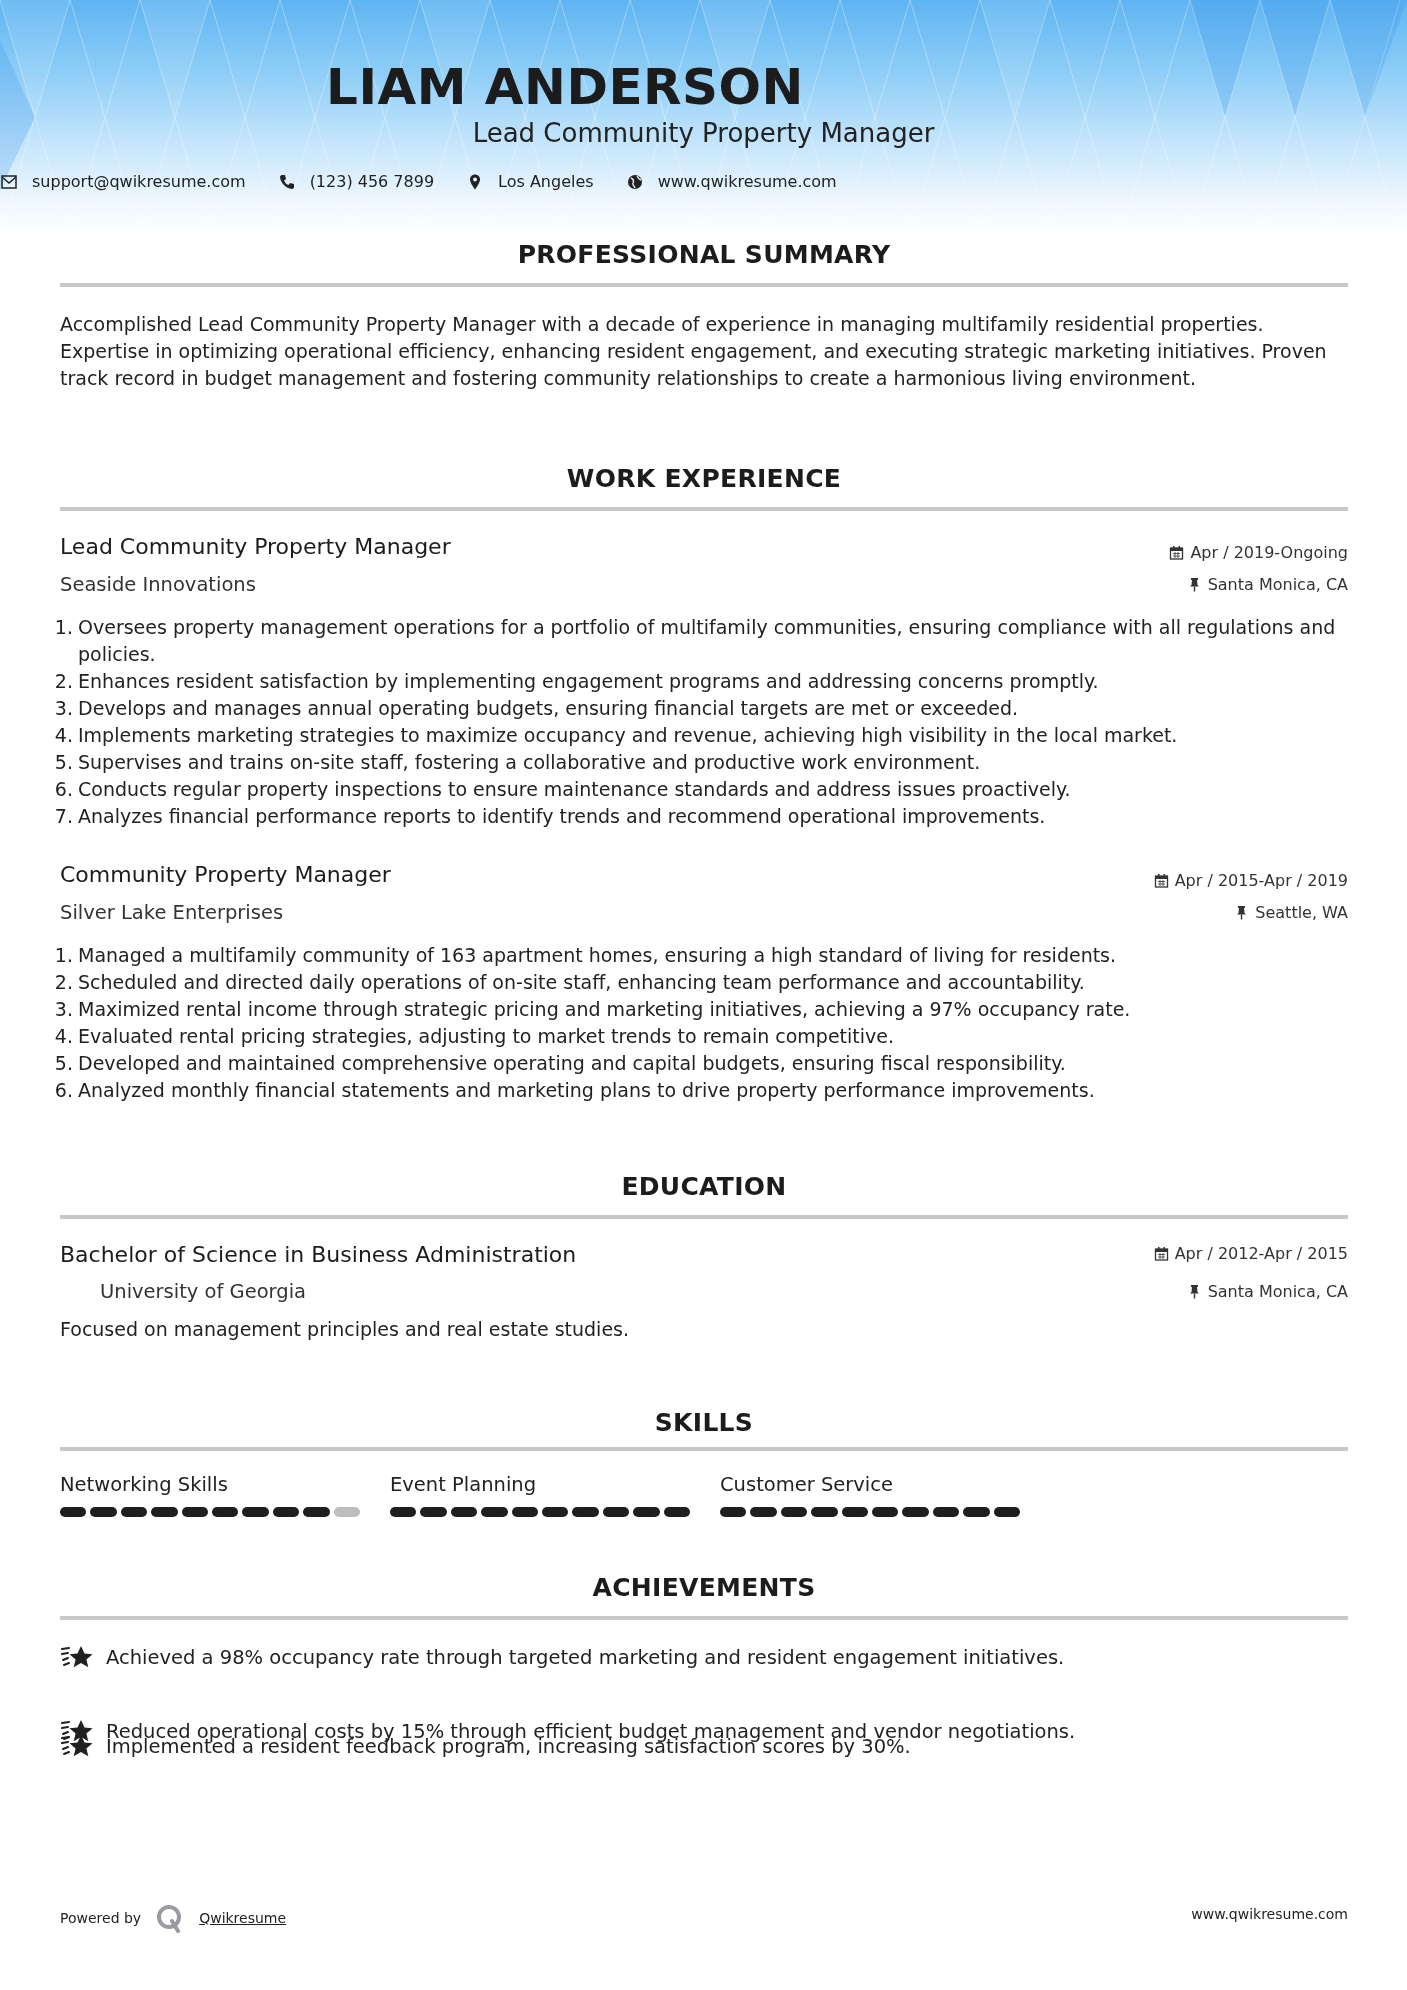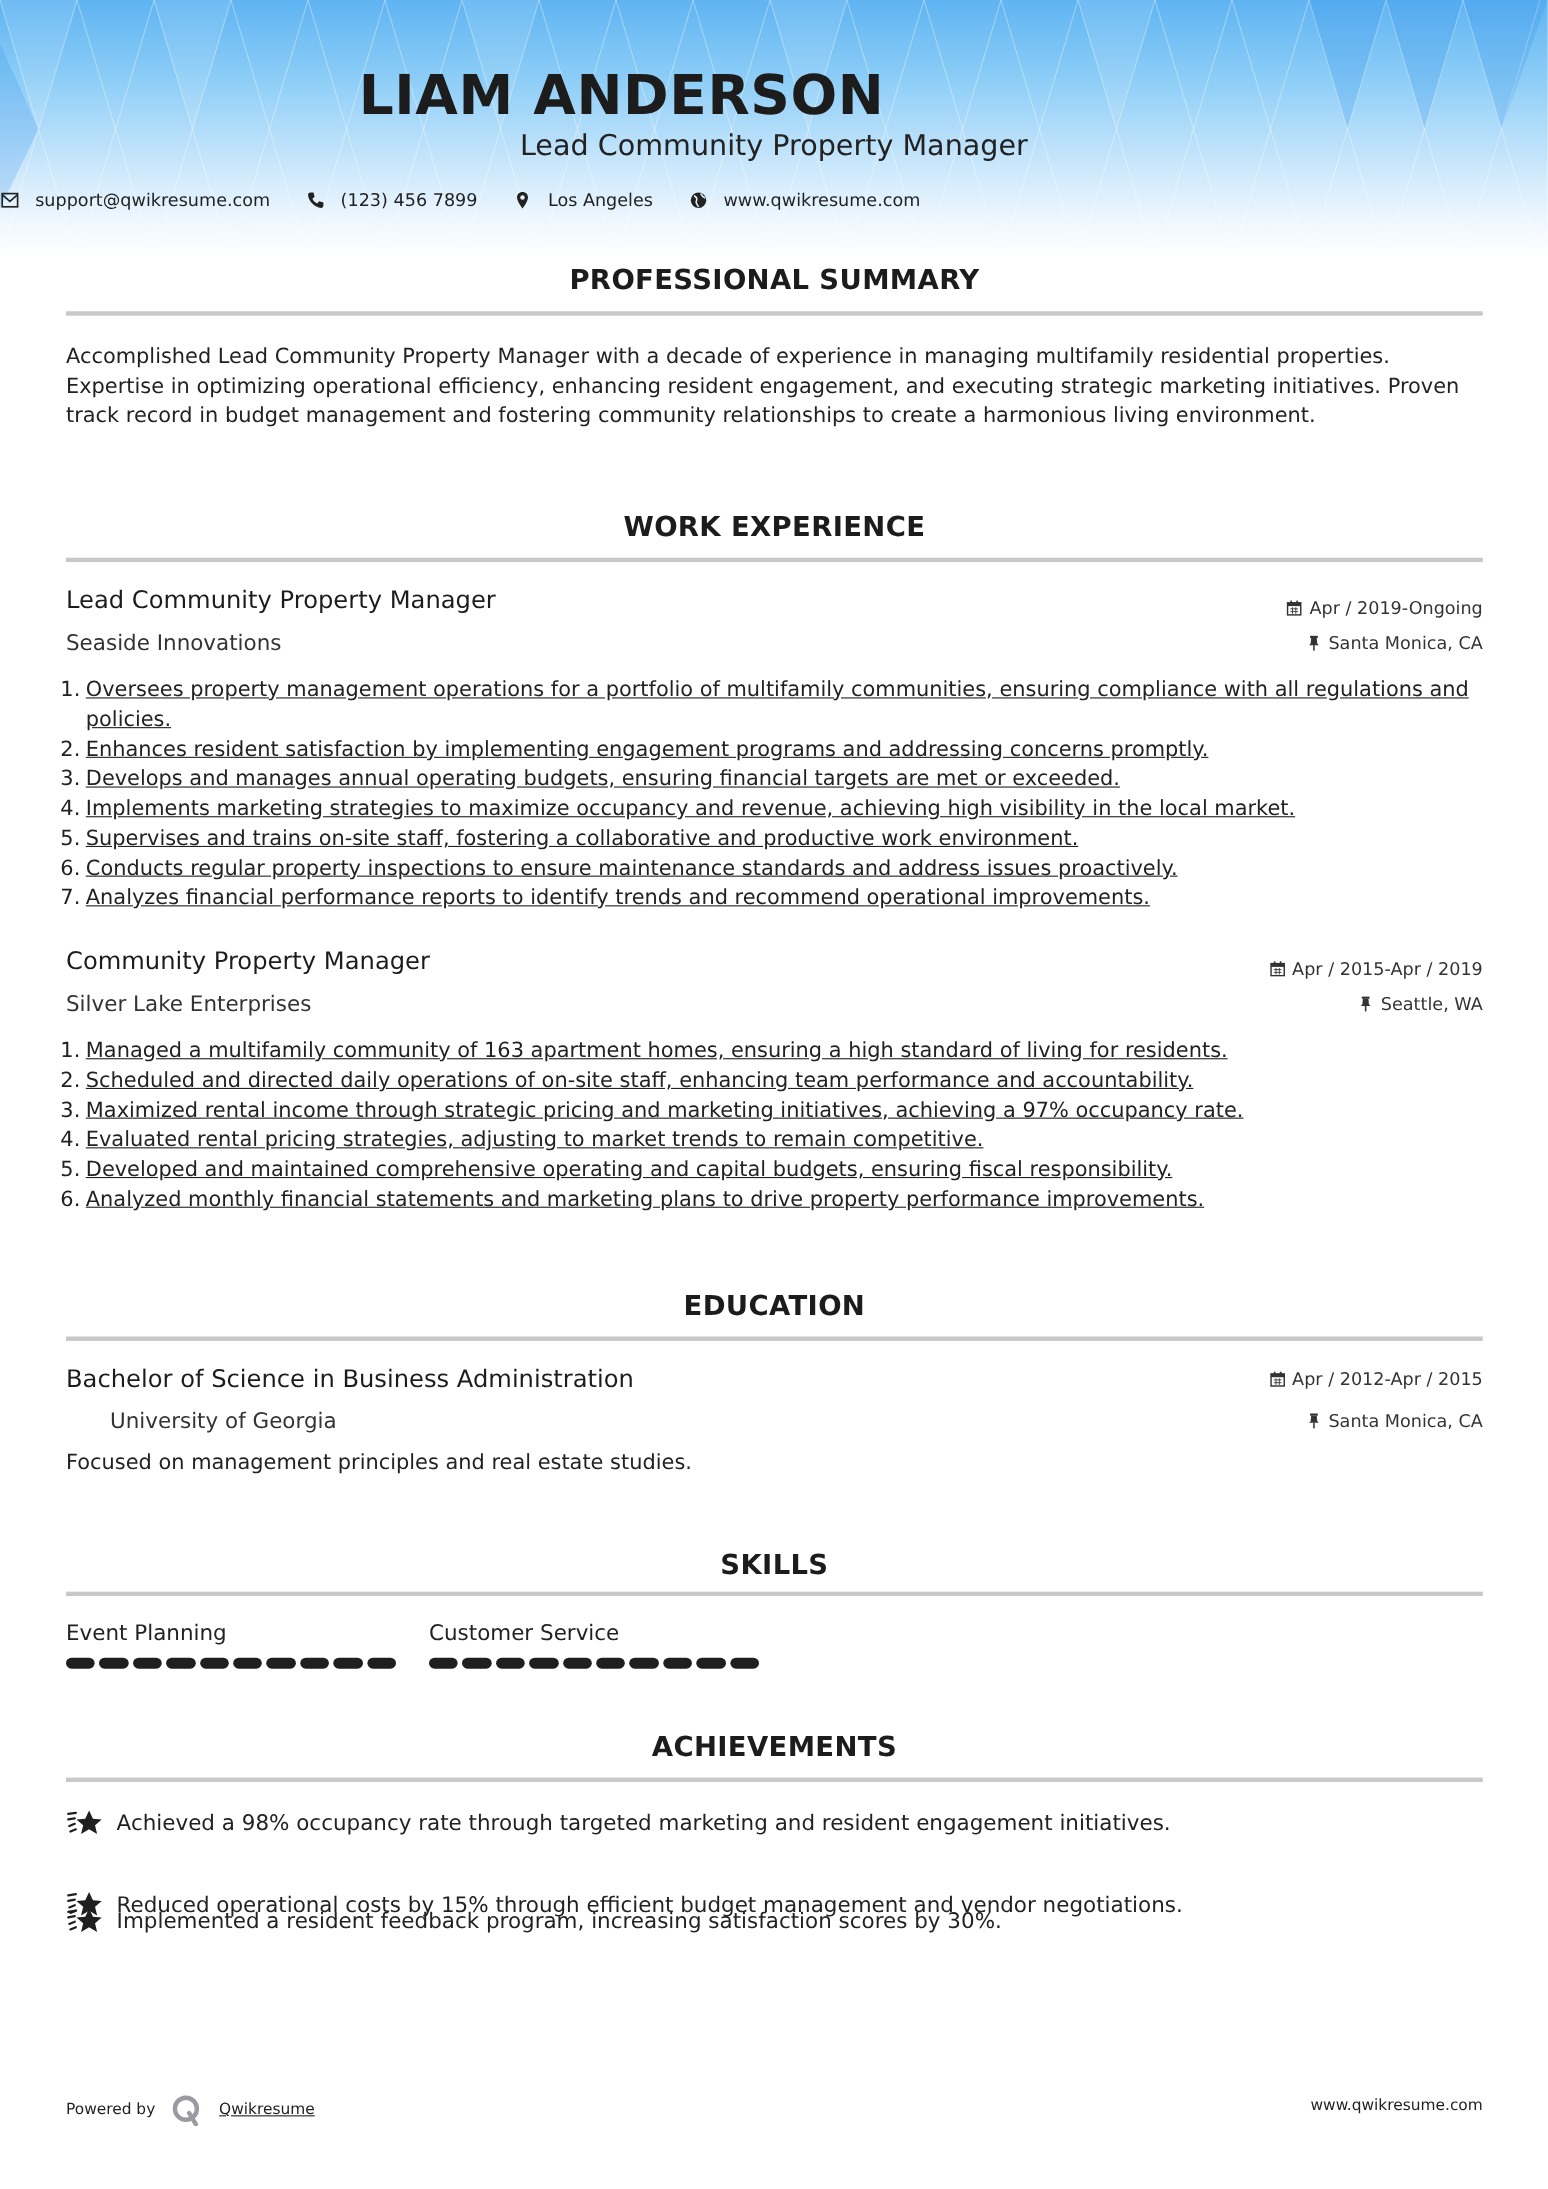--- a/index.html
+++ b/index.html
@@ -37,21 +37,21 @@
   .para { position: absolute; left: 60px; width: 1288px; font-size: 19px; line-height: 27px; color: #222; }
 
   .job-title { position: absolute; left: 60px; font-size: 22px; color: #1c1c1c; }
   .company { position: absolute; left: 60px; font-size: 19.5px; color: #333; }
   .meta { position: absolute; right: 59px; font-size: 16px; color: #333; display: flex; align-items: center; gap: 6px; }
   .meta svg { width: 15px; height: 15px; }
 
   ol.bul { position: absolute; left: 50px; width: 1300px; list-style: none; font-size: 19px; line-height: 27px; color: #222; }
   ol.bul li { display: flex; }
   ol.bul li .n { width: 28px; flex-shrink: 0; text-align: right; padding-right: 5px; }
-  ol.bul li .t { flex: 1; text-decoration: underline; }
+  ol.bul li .t { flex: 1; }
 
   .skills { position: absolute; left: 60px; top: 1473px; width: 1288px; display: flex; gap: 30px; }
   .skill { width: 300px; }
   .skill .lbl { font-size: 19.5px; color: #222; height: 30px; }
   .skill .bar { display: flex; gap: 4px; margin-top: 4px; }
   .skill .seg { width: 26.4px; height: 10px; border-radius: 5px; background: #1f1f1f; }
   .skill .seg.off { background: #bdbdbd; }
 
   .ach { position: absolute; left: 60px; display: flex; align-items: center; gap: 12px; font-size: 19.5px; color: #222; }
   .ach svg { width: 34px; height: 28px; }
@@ -243,20 +243,35 @@
       <rect x="6.8" y="9.5" width="1.4" height="5" fill="#333"></rect>
     </svg>
   <span>Santa Monica, CA</span>
 </div>
 <div class="para" style="top:1316px;">Focused on management principles and real estate studies.</div>
 
 <div class="section-head" style="top:1408px;">SKILLS</div>
 <div class="rule" style="top:1447px;"></div>
 <div class="skills">
   <div class="skill">
+    <div class="lbl">Networking Skills</div>
+    <div class="bar">
+        <span class="seg"></span>
+        <span class="seg"></span>
+        <span class="seg"></span>
+        <span class="seg"></span>
+        <span class="seg"></span>
+        <span class="seg"></span>
+        <span class="seg"></span>
+        <span class="seg"></span>
+        <span class="seg"></span>
+        <span class="seg off"></span>
+      </div>
+  </div>
+  <div class="skill">
     <div class="lbl">Event Planning</div>
     <div class="bar">
         <span class="seg"></span>
         <span class="seg"></span>
         <span class="seg"></span>
         <span class="seg"></span>
         <span class="seg"></span>
         <span class="seg"></span>
         <span class="seg"></span>
         <span class="seg"></span>

